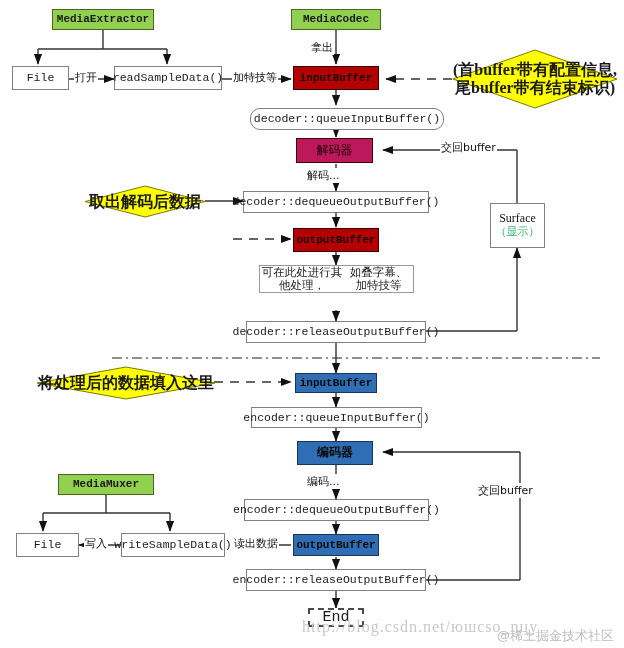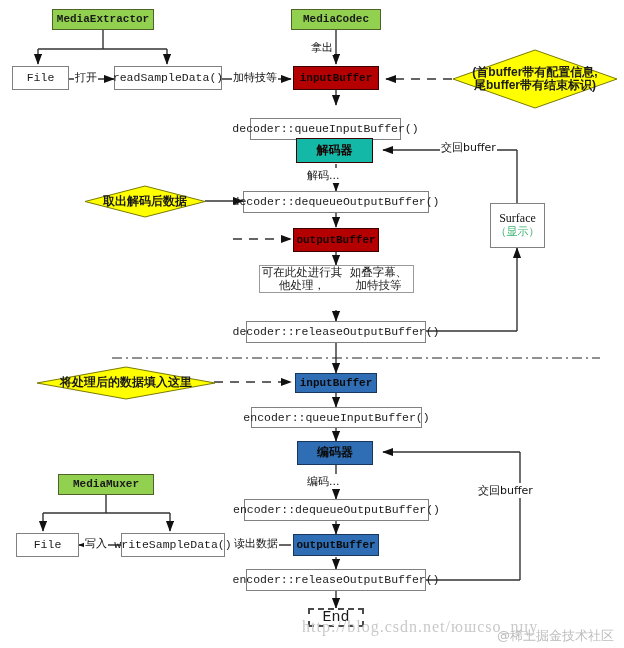--- a/index.html
+++ b/index.html
@@ -11,37 +11,37 @@
         justify-content:center;text-align:center;line-height:1.15;}
 
   .n-green{background:#92d14f;border:1px solid #4f6228;color:#1a1a1a;
            font-family:"Liberation Mono",monospace;font-size:11px;font-weight:bold;}
   .n-white{background:#ffffff;border:1px solid #808080;color:#1a1a1a;
            font-family:"Liberation Mono",monospace;font-size:11.5px;}
   .n-white-cn{background:#ffffff;border:1px solid #9a9a9a;color:#1a1a1a;
            font-family:"DejaVu Sans",sans-serif;font-size:11.5px;}
   .n-red{background:#b40000;border:1px solid #3b0000;color:#170000;
          font-family:"Liberation Mono",monospace;font-size:11px;font-weight:bold;}
-  .n-red-cn{background:#14b8a6;border:1px solid #3b0000;color:#170000;
-         font-family:"DejaVu Sans",sans-serif;font-size:12px;font-weight:bold;}
+  .n-red-cn{background:#be185d;border:1px solid #3b0000;color:#170000;
+         font-family:"DejaVu Sans",sans-serif;font-size:12px;font-weight:normal;}
   .n-blue{background:#2f6eb5;border:1px solid #18355c;color:#0b0b0b;
          font-family:"Liberation Mono",monospace;font-size:11px;font-weight:bold;}
   .n-blue-cn{background:#2f6eb5;border:1px solid #18355c;color:#0b0b0b;
          font-family:"DejaVu Sans",sans-serif;font-size:12px;font-weight:bold;}
   .n-dashed{background:#ffffff;border:2px dashed #4a4a4a;color:#1a1a1a;
             font-family:"Liberation Mono",monospace;font-size:15px;}
 
   .surface{flex-direction:column;}
   .surface .s1{font-family:"Liberation Serif",serif;font-size:12px;color:#111;}
   .surface .s2{font-family:"DejaVu Sans",sans-serif;font-size:11px;color:#3cb371;}
 
   .diamond{position:absolute;}
   .diamond-label{position:absolute;left:0;top:0;width:100%;height:100%;
      display:flex;align-items:center;justify-content:center;text-align:center;
-     font-family:Liberation Sans, sans-serif;font-size:12px;color:#1a1a1a;
+     font-family:Liberation Serif, serif;font-size:16px;color:#1a1a1a;
      font-weight:bold;line-height:1.1;}
 
   .edge-label{position:absolute;font-family:"DejaVu Sans",sans-serif;font-size:11px;
      color:#111;background:#fff;padding:0 1px;white-space:nowrap;}
 
   .wm{position:absolute;color:#c9c9c9;white-space:nowrap;}
   .wm1{font-family:"Liberation Serif",serif;font-size:16px;letter-spacing:1px;}
   .wm2{font-family:"DejaVu Sans",sans-serif;font-size:13px;color:#bdbdbd;}
 </style>
 </head>
@@ -140,21 +140,21 @@
   <div class="node n-green" style="left:291px;top:9px;width:90px;height:21px;">
     <span>MediaCodec</span>
   </div>
 
   <div class="edge-label" style="left:310px;top:40px;">拿出</div>
 
   <div class="node n-red" style="left:293px;top:66px;width:86px;height:24px;">
     <span>inputBuffer</span>
   </div>
 
-  <div class="node n-white" style="left:250px;top:118px;width:151px;height:22px;">
+  <div class="node n-white" style="left:250px;top:108px;width:194px;height:22px;border-radius:10px;">
     <span>decoder::queueInputBuffer()</span>
   </div>
 
   <div class="node n-red-cn" style="left:296px;top:138px;width:77px;height:25px;">
     <span>解码器</span>
   </div>
 
   <div class="edge-label" style="left:440px;top:140px;">交回buffer</div>
 
   <div class="edge-label" style="left:306px;top:168px;">解码...</div>

